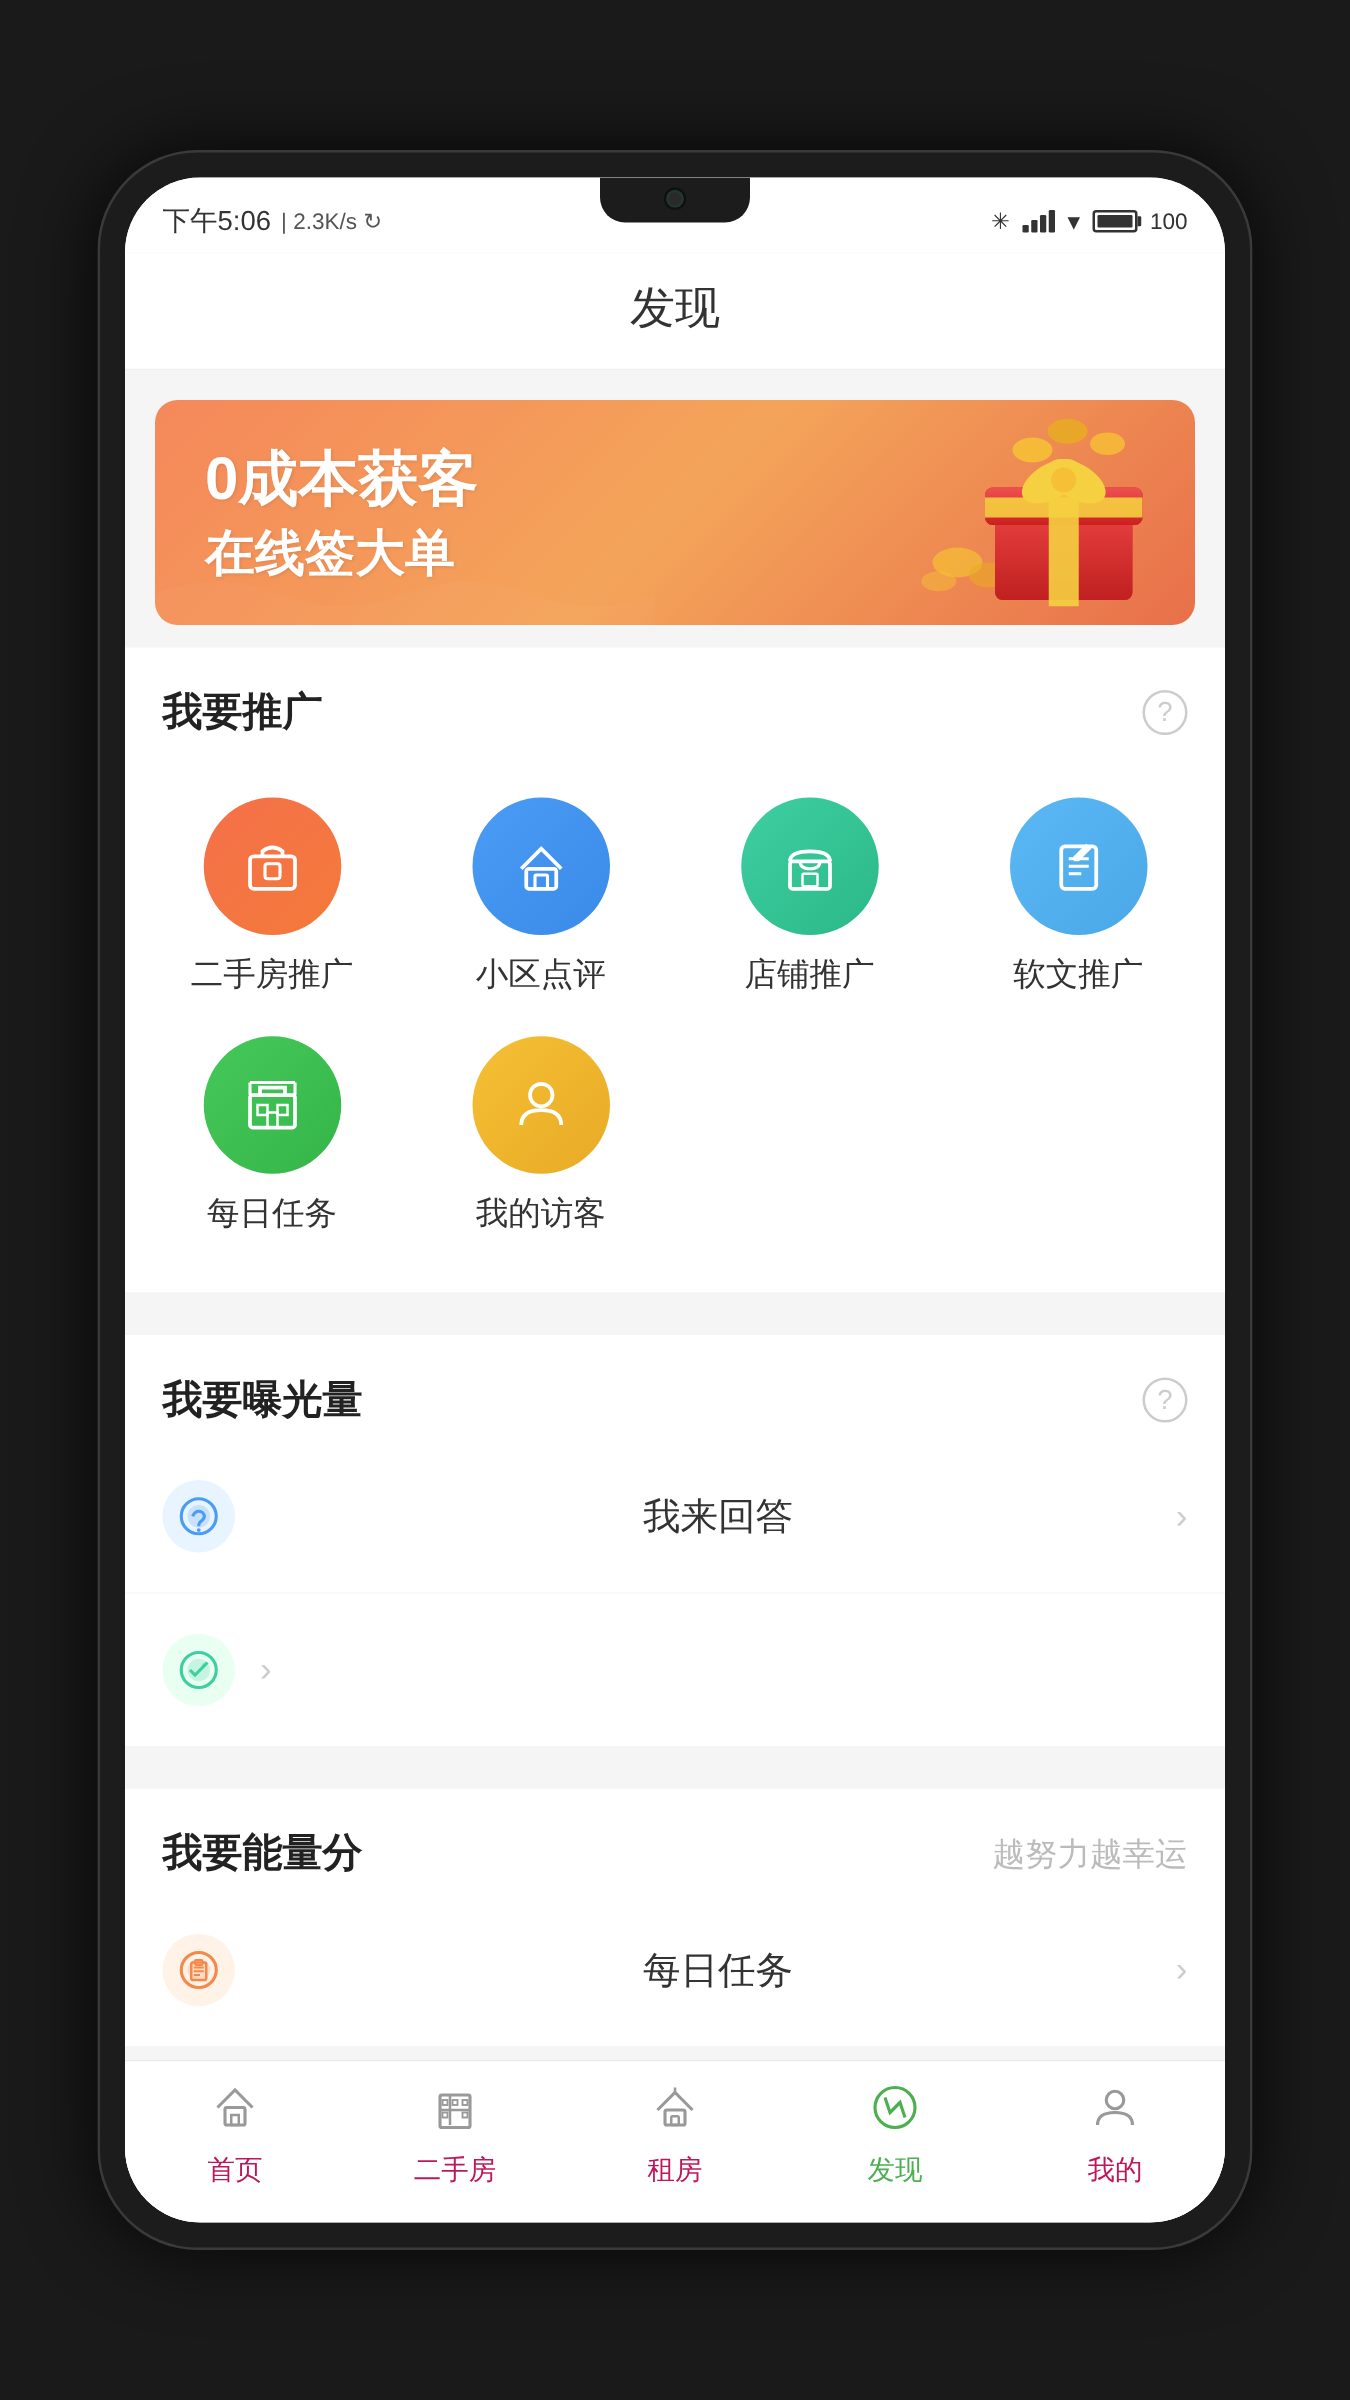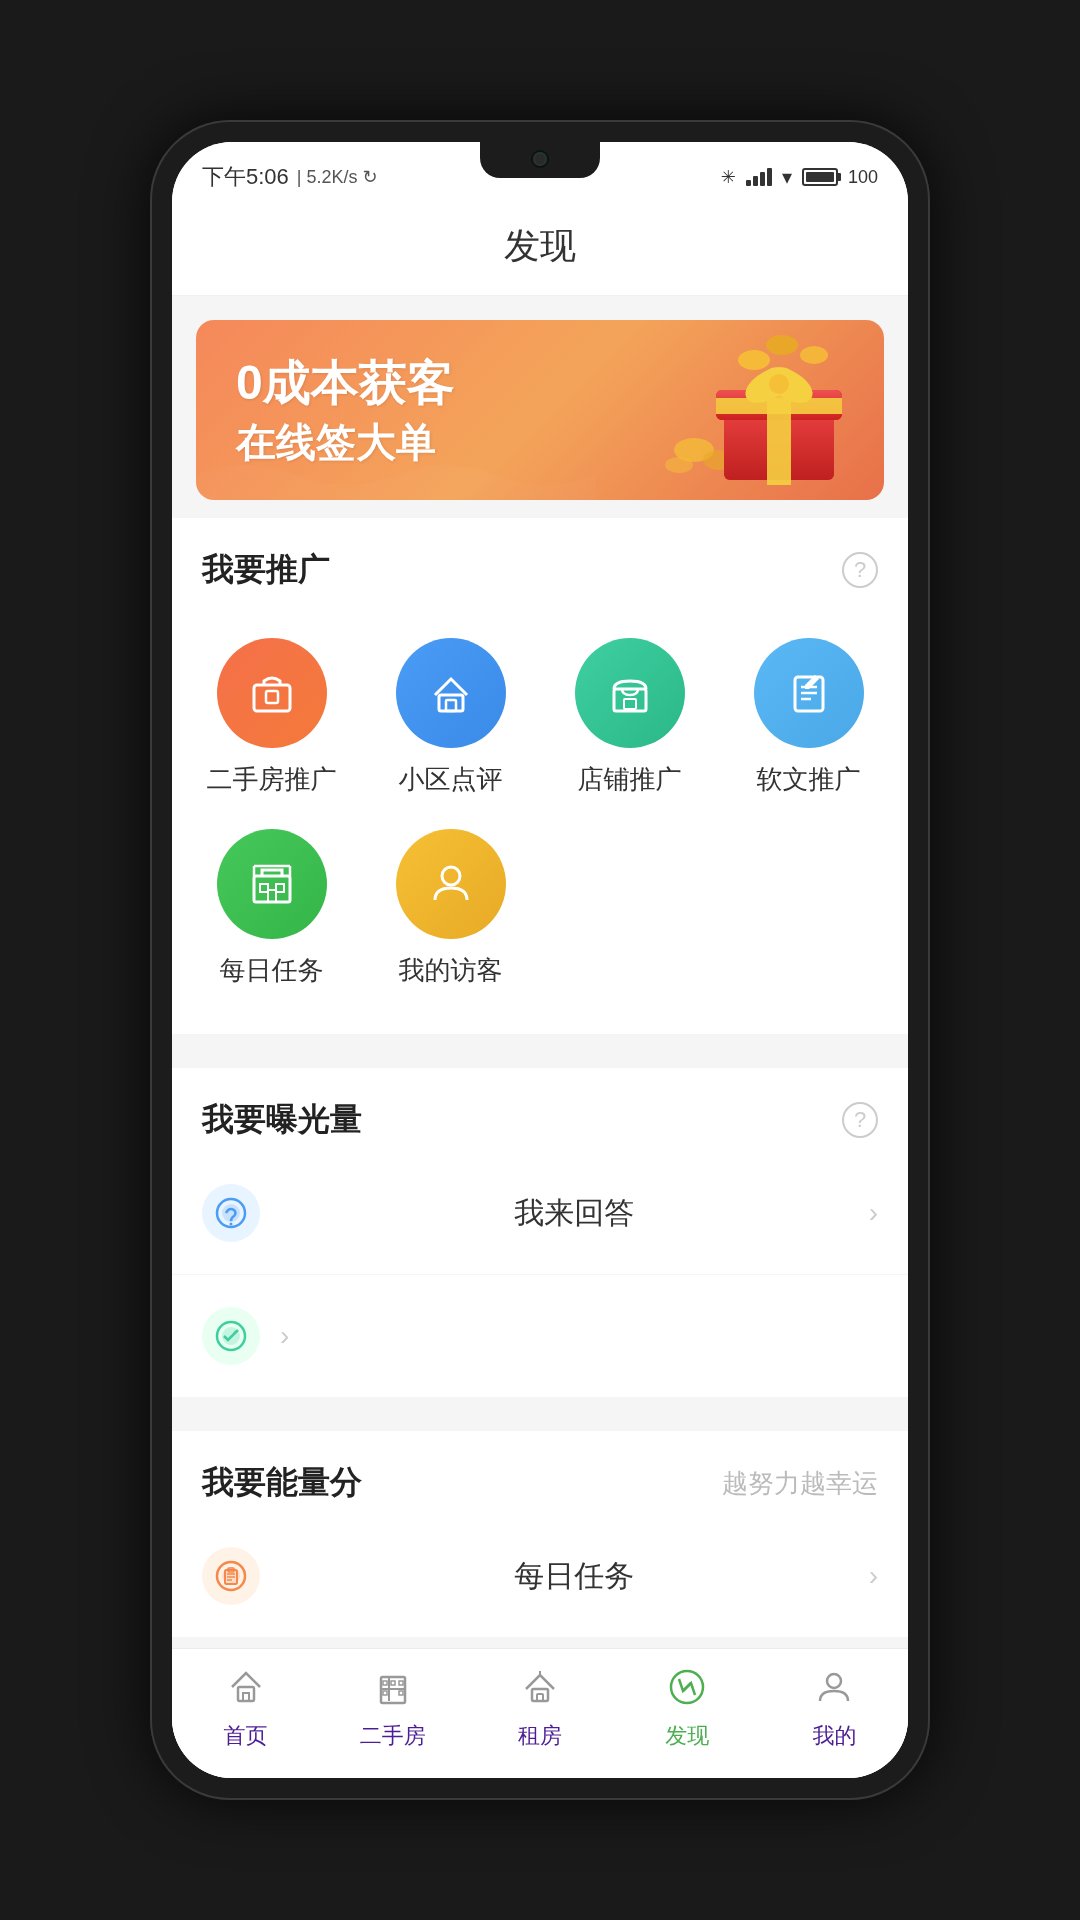--- a/index.html
+++ b/index.html
@@ -8,21 +8,21 @@
       width: 1080px;
       height: 1920px;
       background: #1a1a1a;
       display: flex;
       justify-content: center;
       align-items: center;
       font-family: -apple-system, 'PingFang SC', 'Hiragino Sans GB', 'Microsoft YaHei', sans-serif;
     }
 
     .phone-frame {
-      width: 780px;
+      width: 924px;
       height: 1680px;
       background: #1c1c1c;
       border-radius: 80px;
       position: relative;
       box-shadow: 0 0 60px rgba(0,0,0,0.8), inset 0 0 0 2px #3a3a3a;
       overflow: hidden;
     }
 
     .phone-screen {
       position: absolute;
@@ -312,21 +312,21 @@
       color: #999;
       line-height: 1;
     }
 
     .nav-icon.active {
       color: #4caf50;
     }
 
     .nav-label {
       font-size: 22px;
-      color: #4c1d95;
+      color: #be185d;
     }
 
     .nav-label.active {
       color: #4caf50;
     }
 
     
     .color-orange { background: linear-gradient(135deg, #f5704a, #f47a3a); }
     .color-blue { background: linear-gradient(135deg, #4a9cf5, #3a8ae8); }
     .color-teal { background: linear-gradient(135deg, #3ecfa0, #2bb888); }
@@ -353,21 +353,21 @@
 
 <div class="phone-frame">
   <div class="phone-screen">
     <div class="notch">
       <div class="camera-dot"></div>
     </div>
 
     <div class="status-bar">
       <div class="status-left">
         <span class="status-time">下午5:06</span>
-        <span class="status-speed">| <span>5.2K/s</span> ↻</span>
+        <span class="status-speed">| <span>2.3K/s</span> ↻</span>
       </div>
       <div class="status-right">
         <span style="font-size:18px;">✳</span>
         <div class="signal-bars">
           <div class="signal-bar" style="height:6px;"></div>
           <div class="signal-bar" style="height:10px;"></div>
           <div class="signal-bar" style="height:14px;"></div>
           <div class="signal-bar" style="height:18px;"></div>
         </div>
         <span class="wifi-icon">▾</span>

